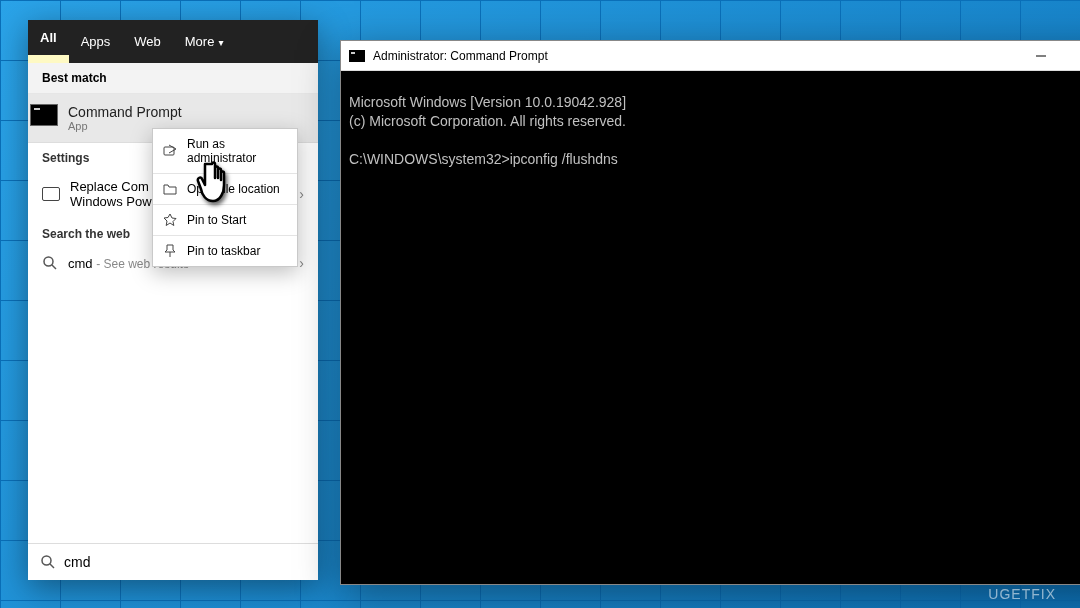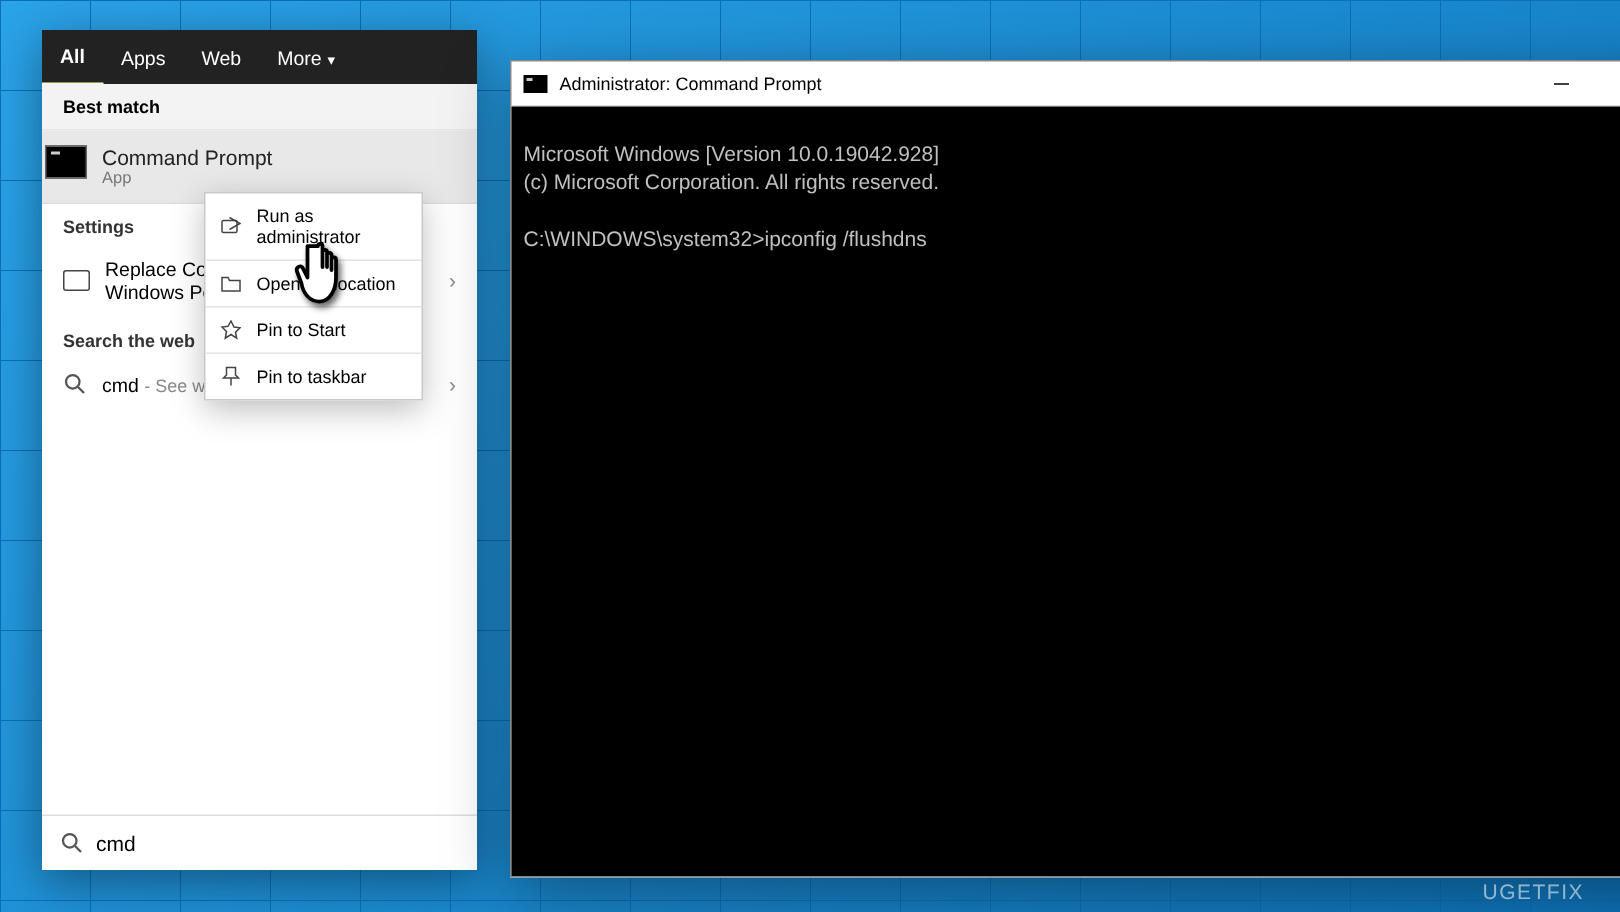--- a/index.html
+++ b/index.html
@@ -20,21 +20,21 @@
     background: #ffffff;
     box-shadow: 0 8px 30px rgba(0,0,0,.4);
     display: flex; flex-direction: column;
   }
   .tabs {
     display: flex; align-items: center;
     background: #222; color: #fff;
     font-size: 13px;
   }
   .tab { padding: 10px 12px; cursor: pointer; }
-  .tab.active { border-bottom: 1px solid #fef9c3; font-weight: 600; }
+  .tab.active { border-bottom: 8px solid #fef9c3; font-weight: 600; }
   .tab .chev { font-size: 10px; margin-left: 4px; }
 
   .section-head {
     background: #f3f3f3;
     font-size: 12px; font-weight: 600;
     padding: 8px 14px;
     border-bottom: 1px solid #e6e6e6;
   }
   .match-row {
     display: flex; gap: 10px;
@@ -74,21 +74,21 @@
     border-top: 1px solid #ddd;
     padding: 10px 12px;
   }
   .search-field input {
     border: none; outline: none; font-size: 14px; flex: 1;
   }
 
   
   .ctx {
     position: absolute;
-    left: 136px; top: 128px;
+    left: 152px; top: 128px;
     width: 146px;
     background: #fff;
     border: 1px solid #c9c9c9;
     box-shadow: 0 6px 20px rgba(0,0,0,.25);
     font-size: 12px;
     z-index: 50;
   }
   .ctx .ci {
     display: flex; align-items: center; gap: 10px;
     padding: 8px 10px; cursor: pointer;

